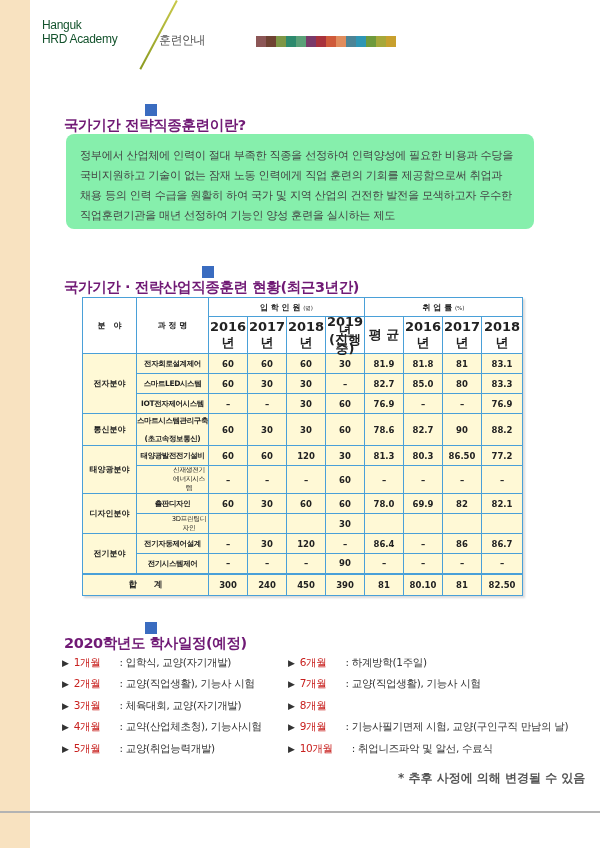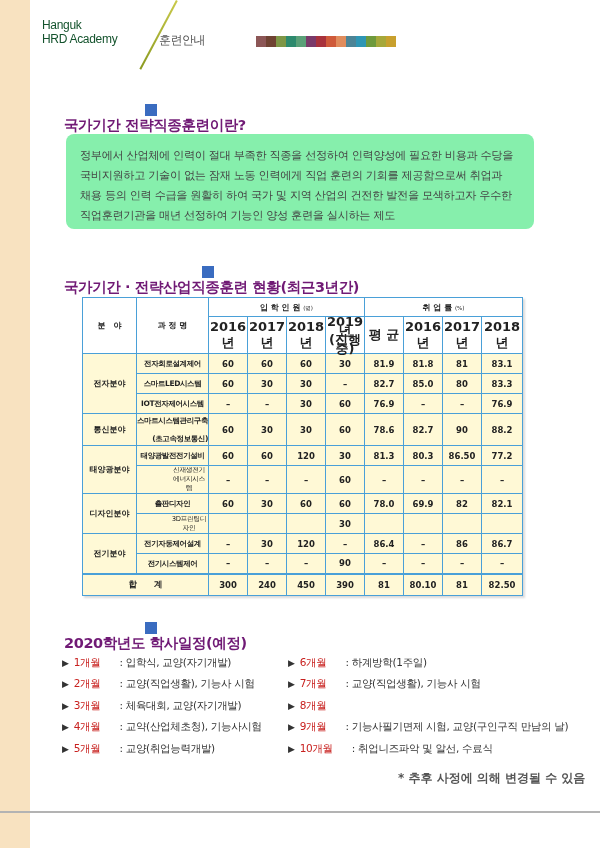--- a/index.html
+++ b/index.html
@@ -168,21 +168,21 @@
         <td>60</td>
         <td>76.9</td>
         <td>–</td>
         <td>–</td>
         <td>76.9</td>
       </tr>
       <tr>
         <td class="cat" rowspan="1">통신분야</td>
         <td class="course tall">
           <span class="sub">스마트시스템관리구축</span>
-          <span class="sub" style="margin-top: 9px; text-align: right;">(초고속정보통신)</span>
+          <span class="sub" style="margin-top: 9px;">(초고속정보통신)</span>
         </td>
         <td>60</td>
         <td>30</td>
         <td>30</td>
         <td>60</td>
         <td>78.6</td>
         <td>82.7</td>
         <td>90</td>
         <td>88.2</td>
       </tr>

